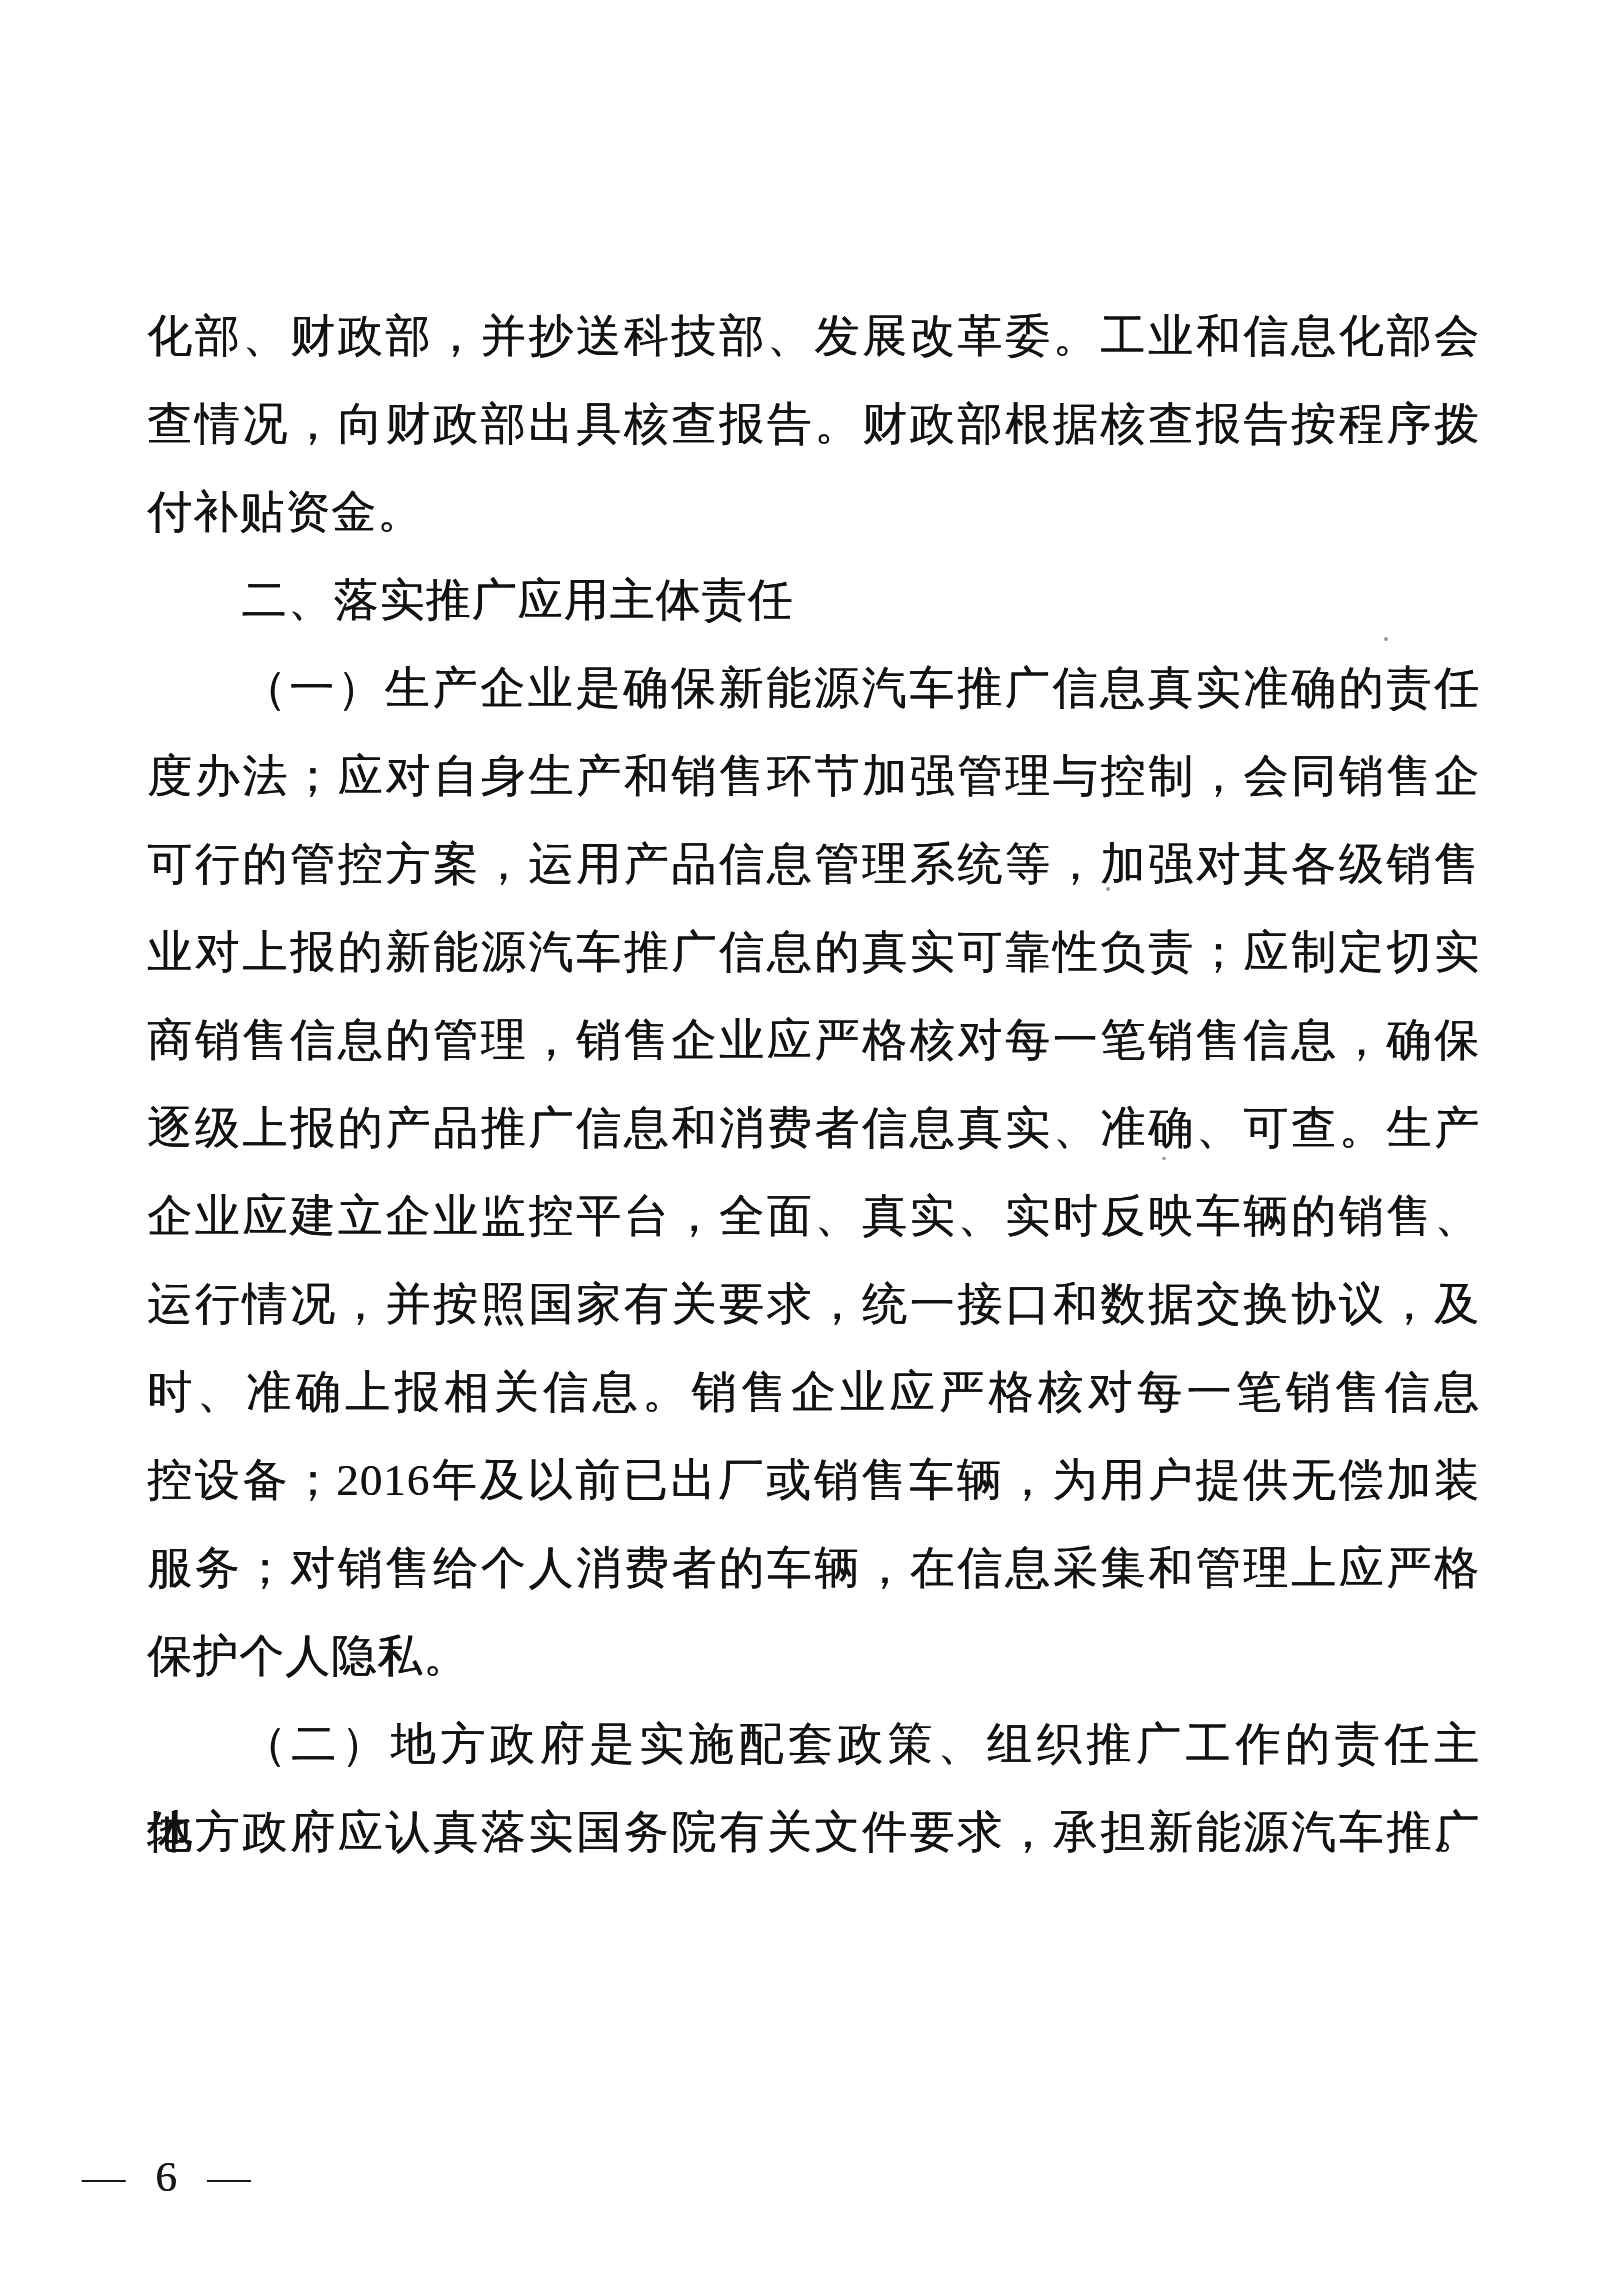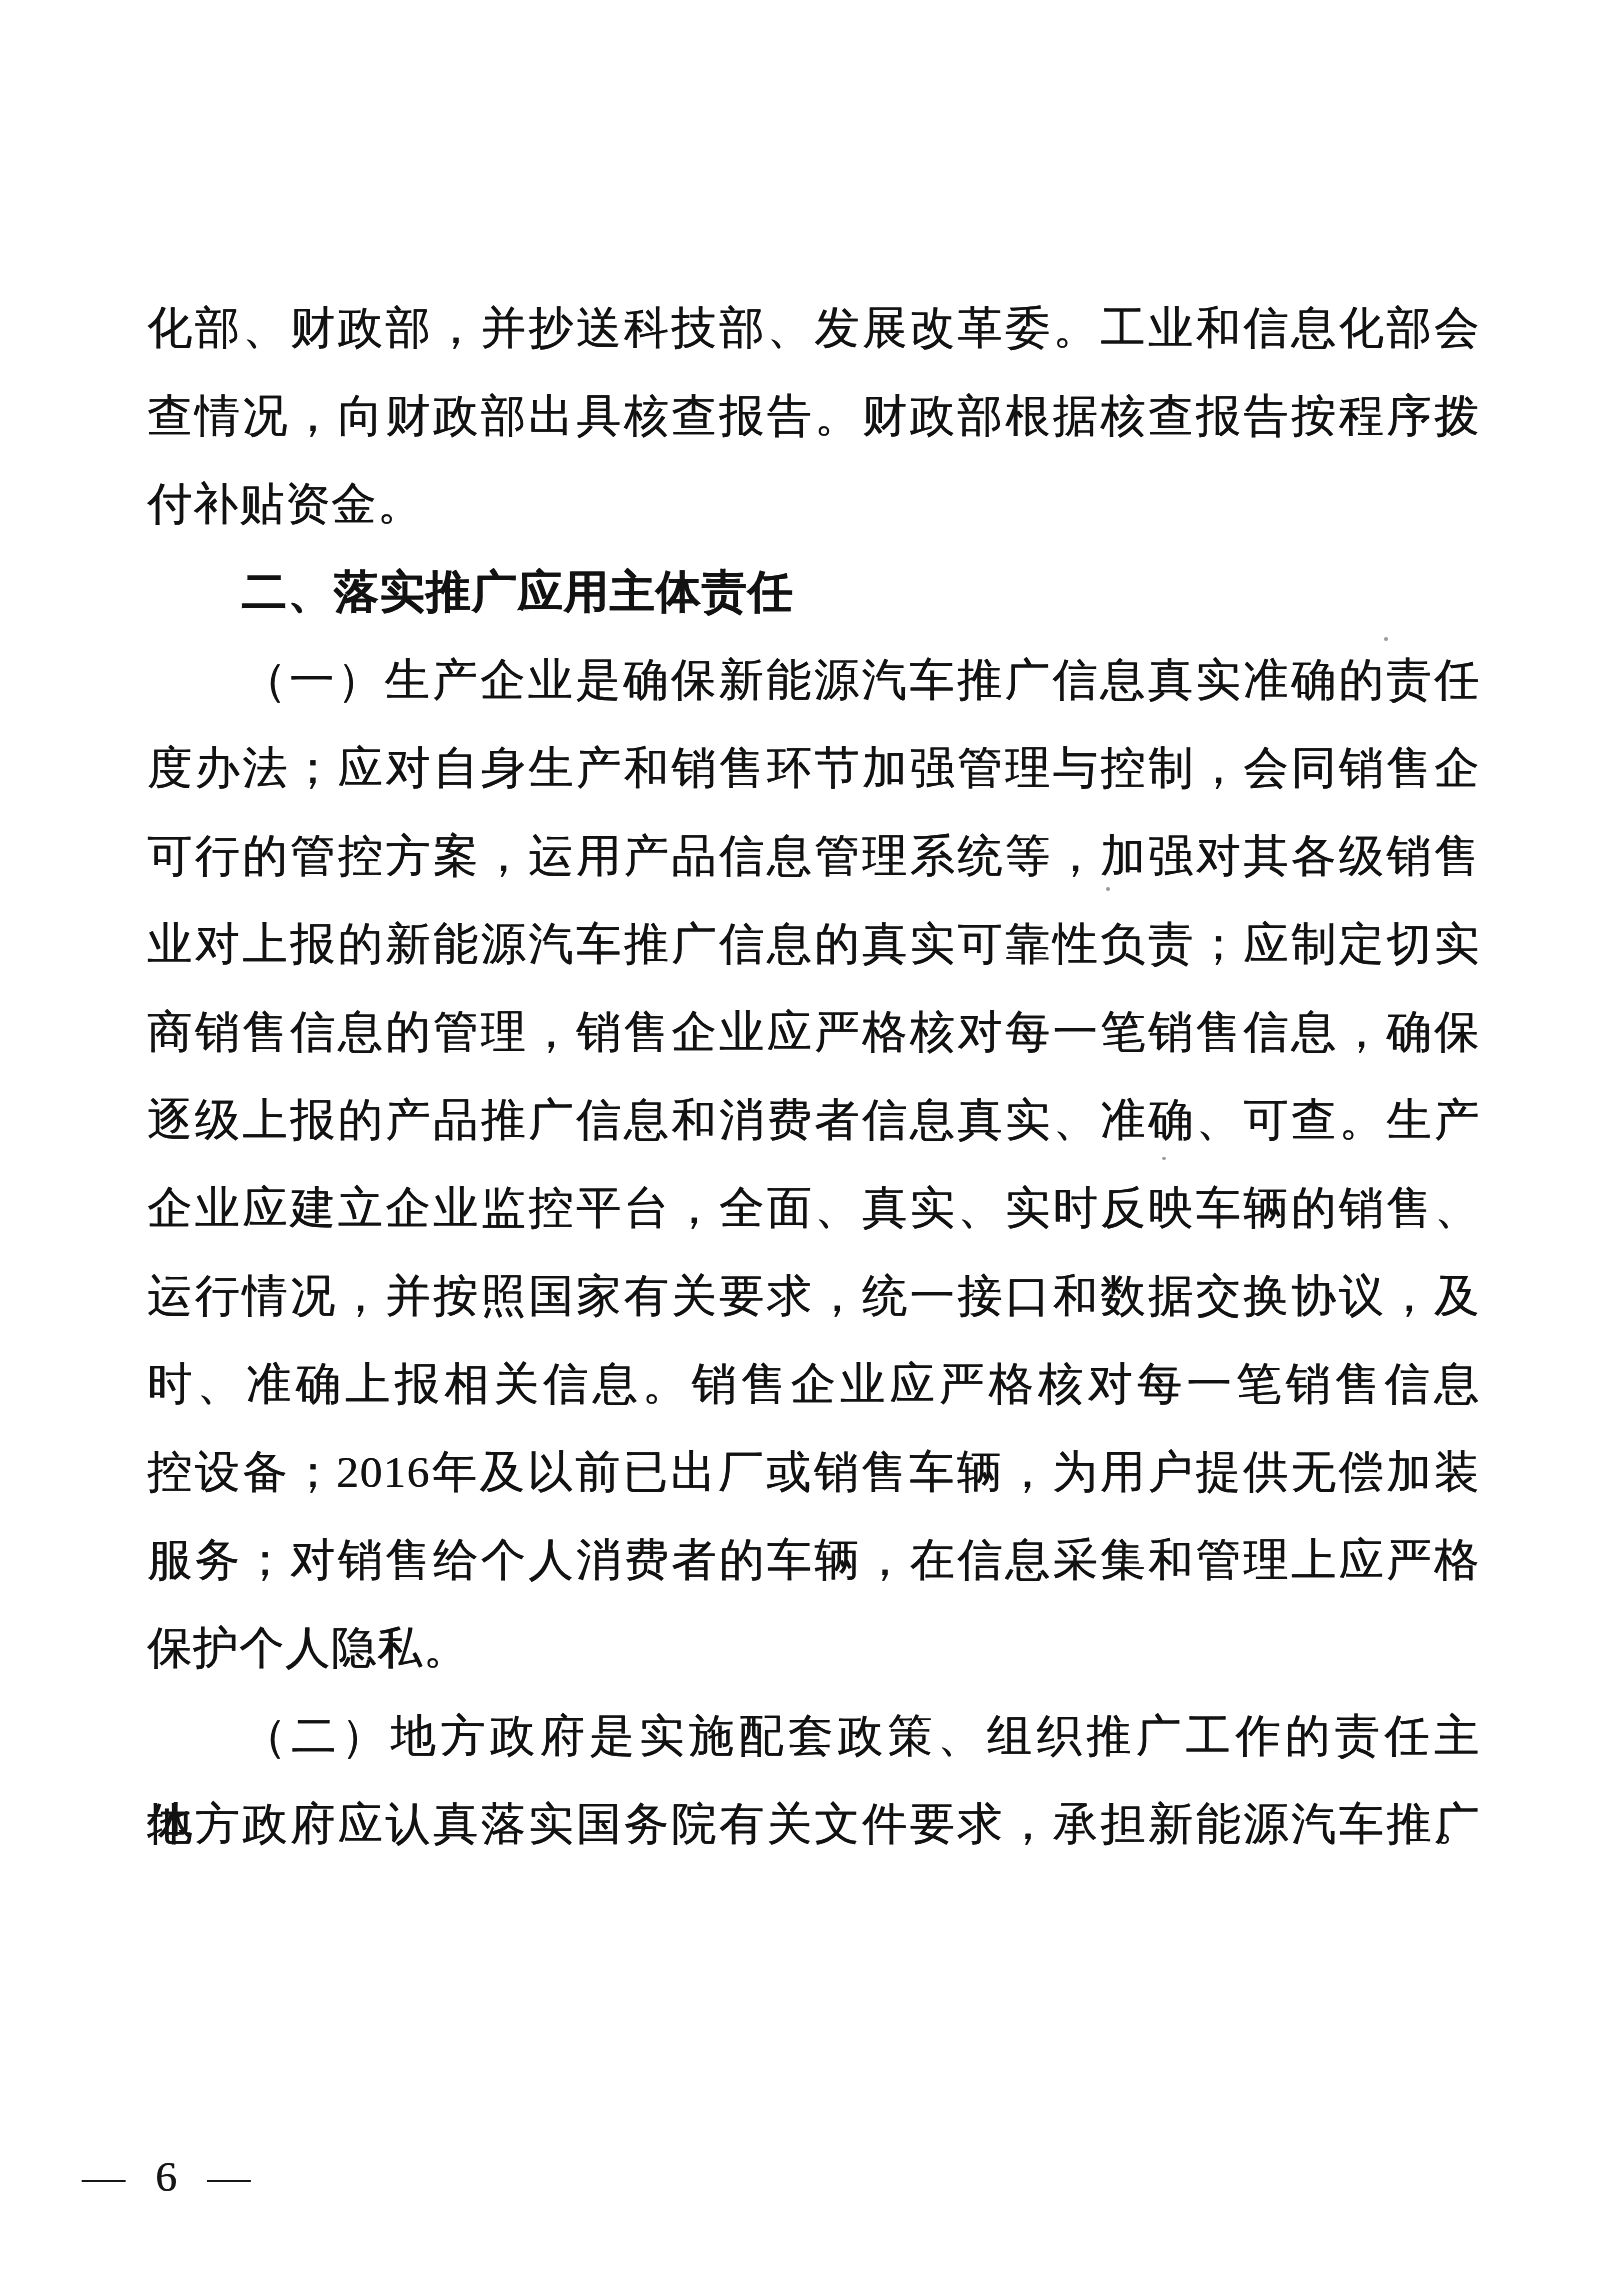--- a/index.html
+++ b/index.html
@@ -12,21 +12,21 @@
     width: 1623px;
     height: 2293px;
     background: #ffffff;
     overflow: hidden;
     font-family: "Liberation Serif", "DejaVu Serif", serif;
     color: #121212;
   }
   .body-text {
     position: absolute;
     left: 147px;
-    top: 284px;
+    top: 292px;
     width: 1333px;
   }
   .line {
     font-size: 45px;
     line-height: 88px;
     height: 88px;
     text-align: justify;
     text-align-last: justify;
     letter-spacing: 1px;
     white-space: normal;
@@ -35,21 +35,21 @@
     text-shadow: 0.4px 0 0 #121212;
   }
   .line.short {
     text-align: right;
     text-align-last: left;
   }
   .line.indent {
     text-indent: 2.1em;
   }
   .line.heading {
-    font-weight: bold;
+    font-weight: normal;
     font-family: "Liberation Sans", "DejaVu Sans", sans-serif;
     text-shadow: 0.6px 0 0 #121212;
   }
   .page-number {
     position: absolute;
     left: 82px;
     top: 2152px;
     font-size: 43px;
     letter-spacing: 9.8px;
     color: #161616;

